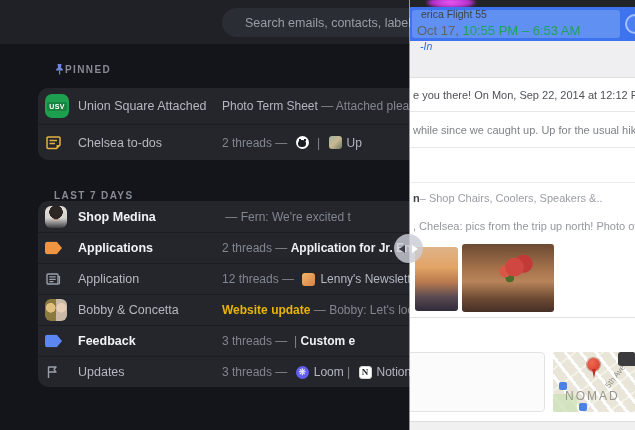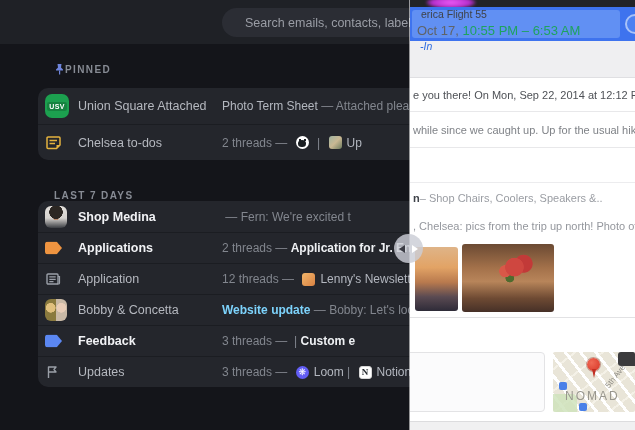--- a/index.html
+++ b/index.html
@@ -22,21 +22,21 @@
   .lcard { position:absolute; left:38px; width:597px; background:#24262c; border-radius:10px; }
   .card1 { top:88px; height:72px; }
   .card2 { top:201px; height:186px; }
   .lrow { position:relative; width:100%; }
   .h36 { height:36px; } .h31 { height:31px; }
   .lrow + .lrow { border-top:1px solid #1b1d22; }
   .lav { position:absolute; left:7px; top:50%; transform:translateY(-50%); display:flex; align-items:center; justify-content:center; }
   .lname { position:absolute; left:40px; top:50%; transform:translateY(-50%); font-size:12.5px; white-space:nowrap; }
   .ng { color:#b5b8bf; } .nw { color:#f1f2f5; font-weight:700; }
   .lsnip { position:absolute; left:184px; top:50%; transform:translateY(-50%); display:flex; align-items:center; white-space:pre; font-size:12px; }
-  .sg { color:#82868e; } .sb { color:#b3b7bf; } .sw { color:#eef0f3; font-weight:700; } .sm { color:#7dd3fc; font-weight:600; }
+  .sg { color:#82868e; } .sb { color:#b3b7bf; } .sw { color:#eef0f3; font-weight:700; } .sm { color:#eab308; font-weight:600; }
 
   
   .av-usv { width:24px; height:24px; border-radius:7px; background:#1ca04f; }
   .av-usv i { font-style:normal; font-size:7px; font-weight:800; color:#fff; letter-spacing:.3px;
               background:rgba(0,0,0,.18); border-radius:2px; padding:1px 2px; }
   .av-photo { width:22px; height:22px; border-radius:6px; }
   .av-fern { background: radial-gradient(circle at 50% 28%, #2c2723 0 34%, transparent 36%),
              radial-gradient(circle at 50% 46%, #b98a6d 0 24%, transparent 26%),
              linear-gradient(180deg,#e3e0dc 0%, #d5d2ce 55%, #3a3d42 100%); }
   .av-bobby { background: radial-gradient(circle at 26% 40%, #e0c07e 0 22%, transparent 24%),

